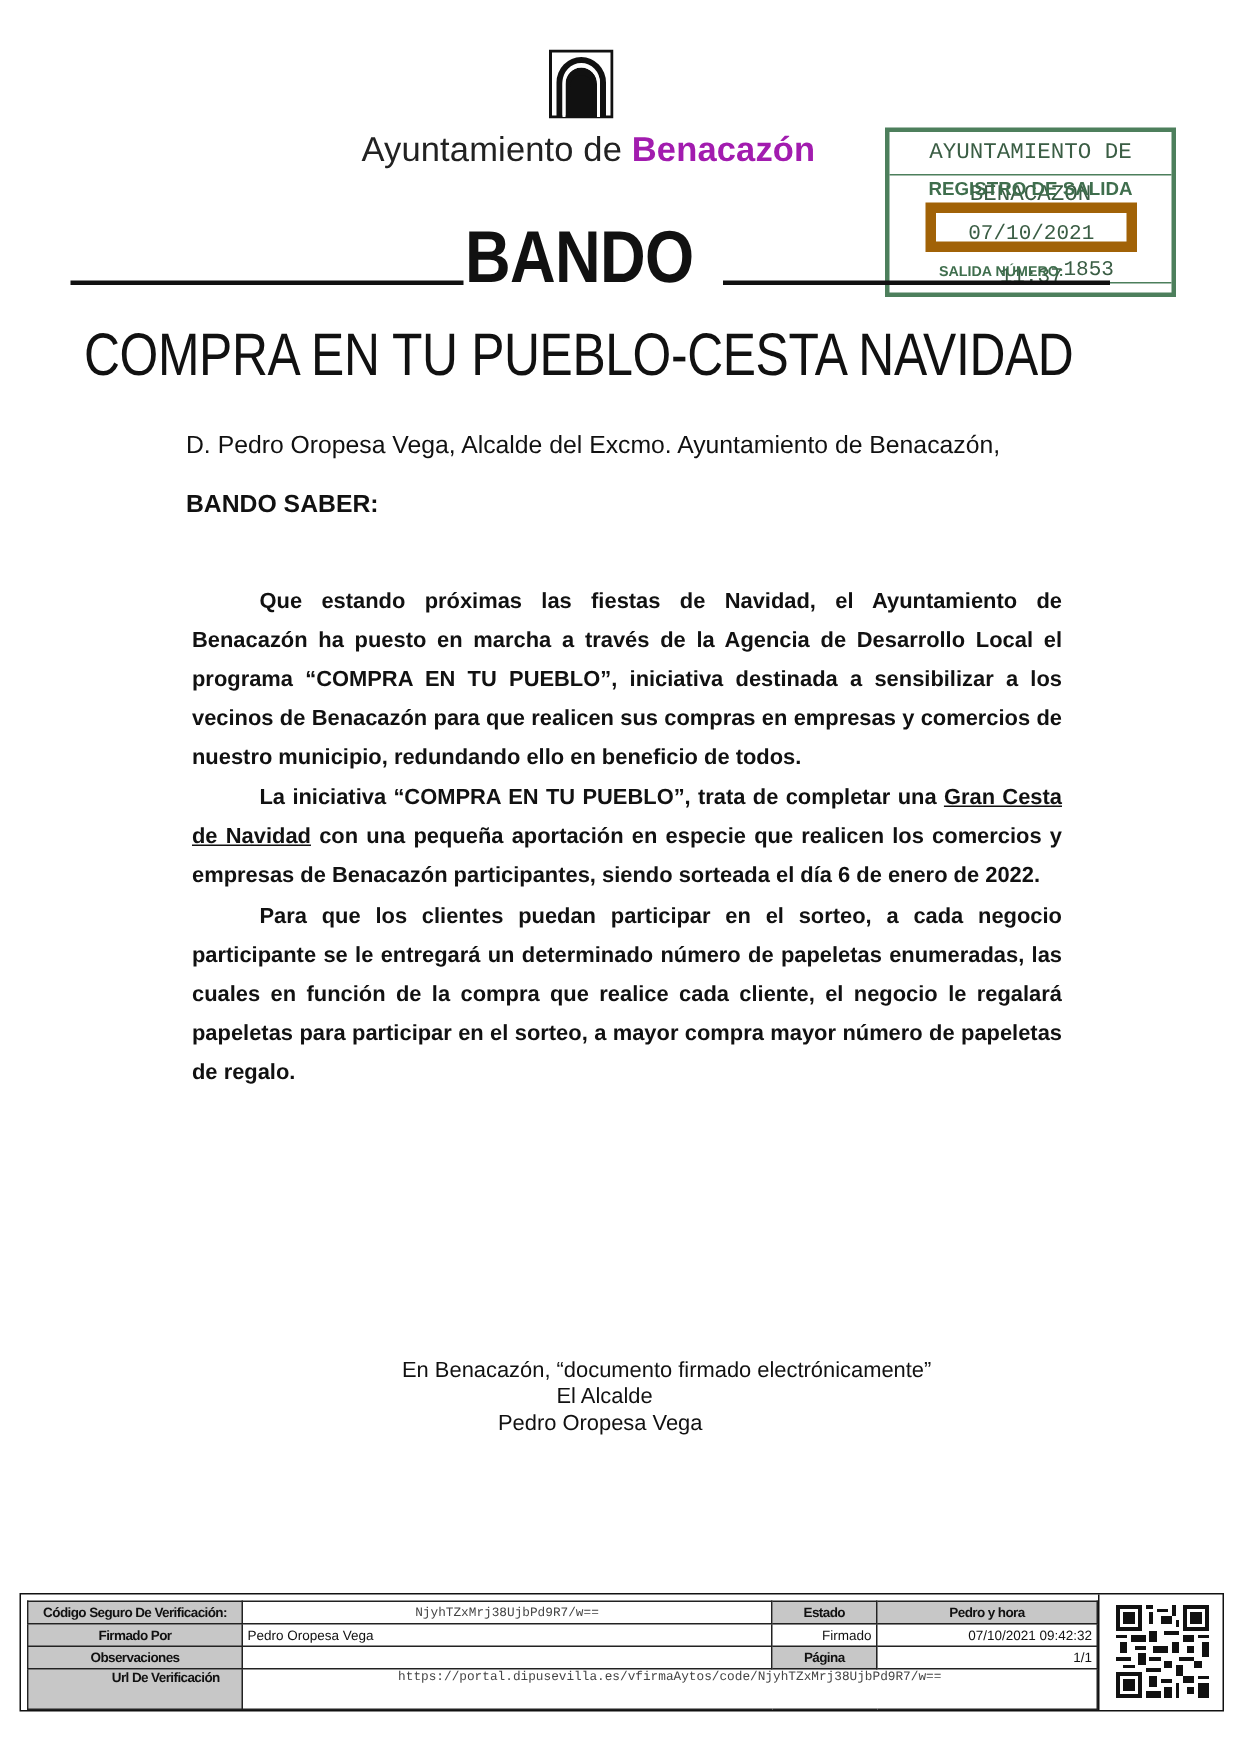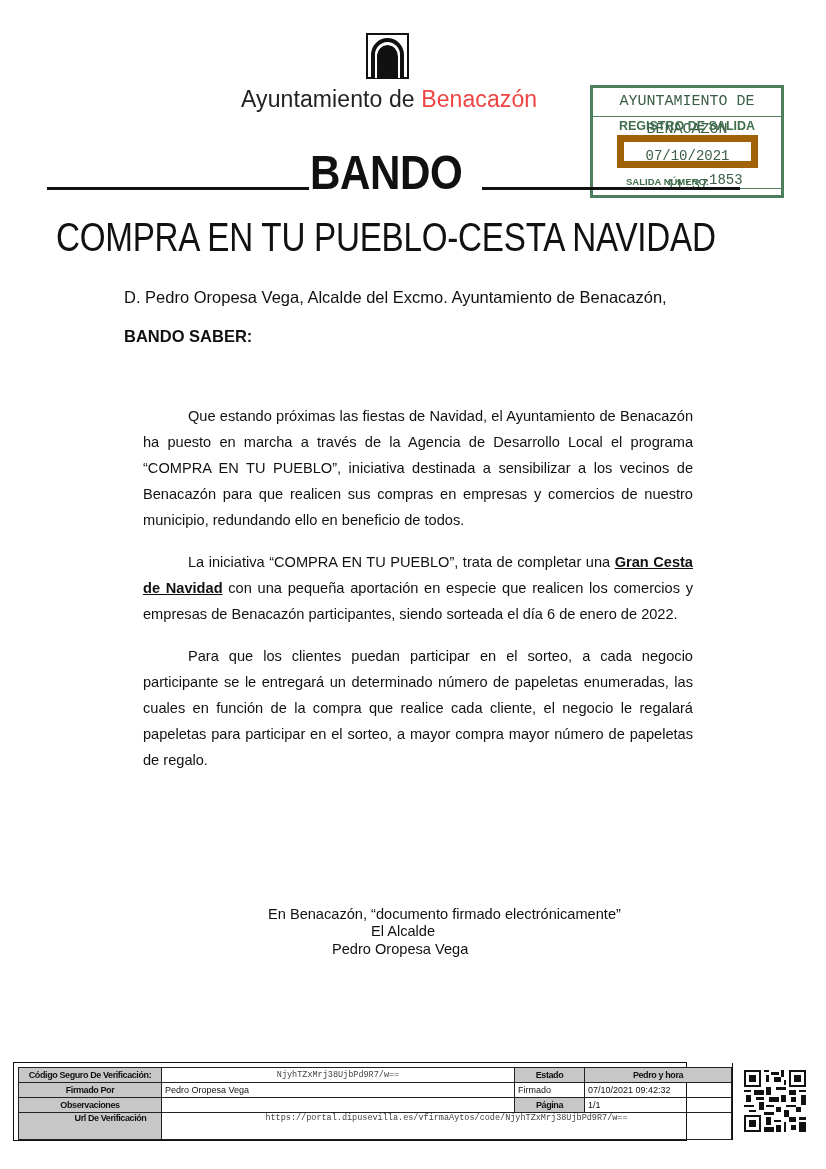--- a/index.html
+++ b/index.html
@@ -3,21 +3,21 @@
 <meta charset="utf-8">
 <style>
   html, body { margin: 0; padding: 0; background: #ffffff; }
   body { width: 826px; height: 1169px; position: relative; overflow: hidden;
          font-family: "Liberation Sans", sans-serif; color: #111; }
   .abs { position: absolute; }
 
   
   .logo-icon { left: 366px; top: 33px; width: 43px; height: 46px; }
   .logo-text { left: 241px; top: 86px; font-size: 23px; color: #222; white-space: nowrap; letter-spacing: 0.1px; }
-  .logo-text b { font-weight: normal; color: #ef4444; }
+  .logo-text b { font-weight: bold; color: #a21caf; }
 
   
   .stamp { left: 590px; top: 85px; width: 194px; height: 113px; border: 3px solid #4d7f5c; box-sizing: border-box; color: #3f6e4d; }
   .stamp-top { position: absolute; left: 0; right: 0; top: 0; height: 28px; border-bottom: 1.5px solid #4d7f5c;
                font-family: "Liberation Mono", monospace; font-size: 15px; text-align: center; line-height: 28px; color: #3a5d44; }
   .stamp-title { position: absolute; left: 0; right: 0; top: 31px; text-align: center; font-weight: bold; font-size: 12.5px; color: #3f6e4d; }
   .stamp-date { position: absolute; left: 24px; top: 47px; width: 141px; height: 33px; border: 7px solid #a16207; box-sizing: border-box;
                 font-family: "Liberation Mono", monospace; font-size: 14px; text-align: center; line-height: 29px; color: #3a5d44; }
   .stamp-num-label { position: absolute; left: 6px; top: 88px; font-size: 9.5px; font-weight: bold; color: #3f6e4d; margin-left: 27px; }
   .stamp-num { position: absolute; left: 116px; top: 84px; font-family: "Liberation Mono", monospace; font-size: 14px; color: #3a5d44; }
@@ -27,33 +27,33 @@
   .bando-line-l { left: 47px; top: 187px; width: 262px; border-top: 3px solid #111; }
   .bando-line-r { left: 482px; top: 187px; width: 258px; border-top: 3px solid #111; }
   .bando { left: 310px; top: 144px; font-size: 49px; font-weight: bold; letter-spacing: -0.5px; transform: scaleX(0.86); transform-origin: left top; }
   .subtitle { left: 56px; top: 215px; font-size: 40px; white-space: nowrap; transform: scaleX(0.83); transform-origin: left top; letter-spacing: -0.3px; }
 
   .intro { left: 124px; top: 288px; font-size: 16.5px; white-space: nowrap; }
   .hago { left: 124px; top: 327px; font-size: 16.5px; font-weight: bold; }
 
   
   .body { left: 127px; top: 387px; width: 582px; font-size: 14.6px; line-height: 26px; text-align: justify; }
-  .body p { margin: 16px; text-indent: 45px; }
+  .body p { margin: 1px; text-indent: 45px; font-weight: bold; }
   .body u { text-decoration: underline; }
   .spacer { height: 26px; }
 
   .sign { left: 0; width: 826px; font-size: 14.6px; line-height: 17px; white-space: nowrap; }
 
   
-  .footer { left: 13px; top: 1062px; width: 674px; height: 79px; border: 1px solid #111; box-sizing: border-box; }
+  .footer { left: 13px; top: 1062px; width: 803px; height: 79px; border: 1px solid #111; box-sizing: border-box; }
   table.verif { position: absolute; left: 4px; top: 4px; width: 714px; border-collapse: collapse; font-size: 9px; }
   table.verif td { border: 1px solid #222; height: 14px; padding: 0 3px; }
   table.verif td.hd { background: #c7c7c7; font-weight: bold; text-align: center; letter-spacing: -0.4px; }
   table.verif td.mono { font-family: Liberation Mono, monospace; text-align: center; color: #444; font-size: 8.5px; }
-  table.verif td.c { text-align: left; }
+  table.verif td.c { text-align: right; }
   .qrbox { position: absolute; left: 718px; top: 0; width: 83px; height: 77px; border-left: 1px solid #111; }
   .qr { position: absolute; left: 10px; top: 7px; width: 64px; height: 62px; }
 </style>
 </head>
 <body>
 
 <svg class="abs logo-icon" viewBox="0 0 43 46">
   <rect x="1" y="1" width="41" height="44" fill="#fff" stroke="#111" stroke-width="2"></rect>
   <path d="M5 45 V22 A16.5 17 0 0 1 38 22 V45 H34 V22 A12.5 13 0 0 0 9 22 V45 Z" fill="#111"></path>
   <path d="M11 45 V23 A10.5 11 0 0 1 32 23 V45 Z" fill="#111"></path>

